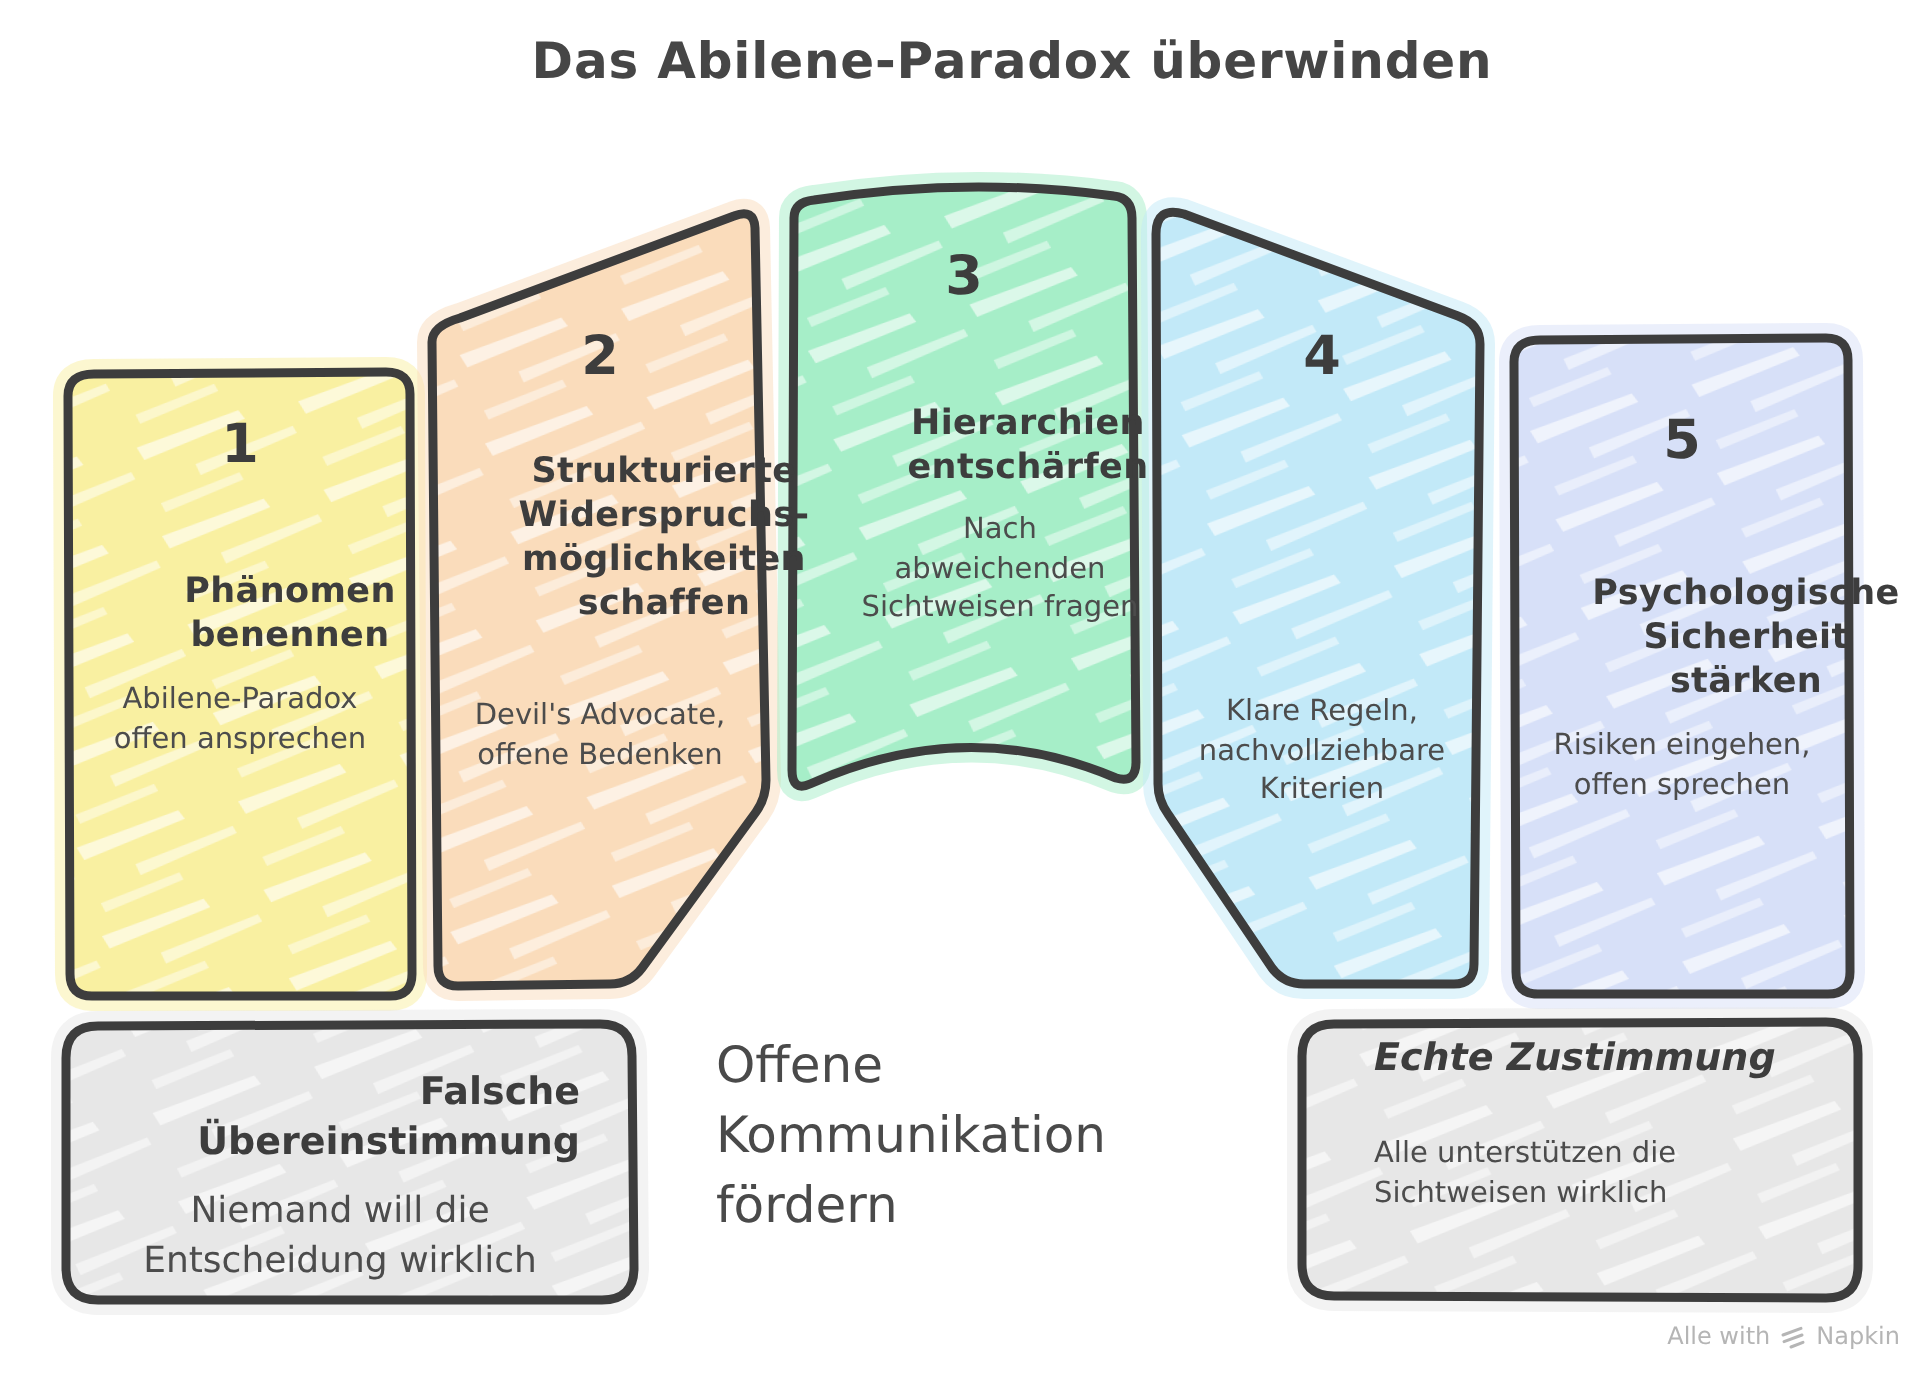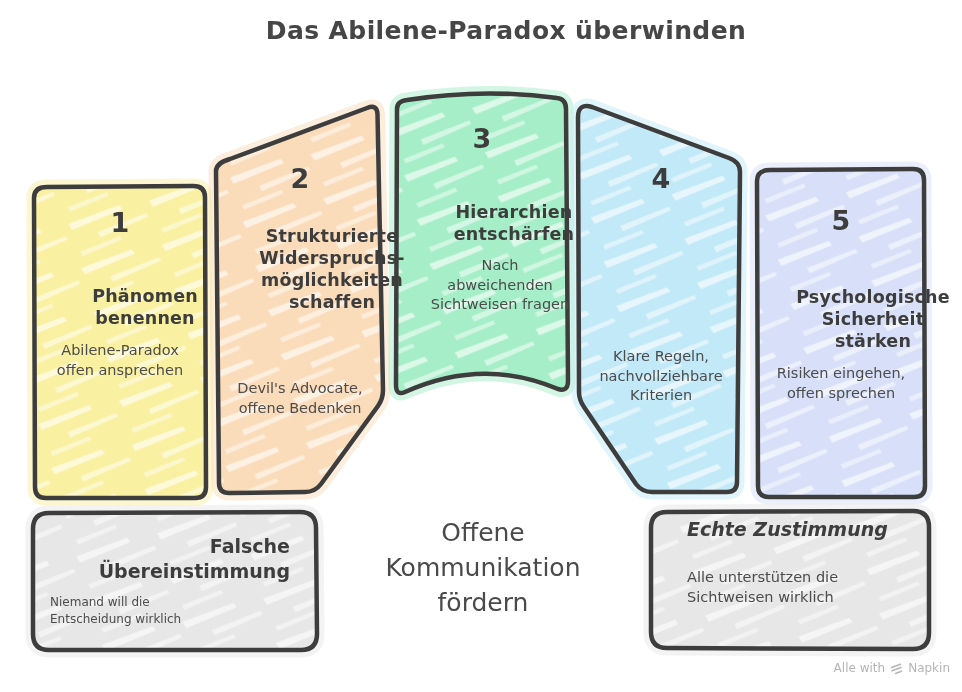--- a/index.html
+++ b/index.html
@@ -25,40 +25,40 @@
   .det{font-size:14.5px;color:#4c4c4c;text-align:center;line-height:1.36;}
 
   .title{left:0;width:962px;top:16px;text-align:center;font-size:25px;font-weight:bold;color:#464646;letter-spacing:.4px;padding-left:25px;}
 
   #s1-num{left:35px;width:170px;top:207px;}
   #s1-head{left:33px;width:160px;top:285px;text-align:center;}
   #s1-det{left:31px;width:178px;top:341px;}
 
   #s2-num{left:217px;width:166px;top:163px;}
   #s2-head{left:212px;width:176px;top:225px;}
-  #s2-det{left:217px;width:166px;top:349px;margin-top:30px;}
+  #s2-det{left:217px;width:166px;top:349px;}
 
   #s3-num{left:396px;width:172px;top:123px;}
   #s3-head{left:394px;width:176px;top:201px;}
   #s3-det{left:394px;width:212px;top:256px;}
 
   #s4-num{left:579px;width:164px;top:163px;}
   #s4-head{left:574px;width:172px;top:241px;}
   #s4-det{left:577px;width:168px;top:347px;}
 
   #s5-num{left:757px;width:168px;top:205px;}
   #s5-head{left:753px;width:176px;top:286px;}
   #s5-det{left:757px;width:168px;top:364px;}
 
   .ol-head{left:50px;width:240px;top:534px;text-align:right;font-size:19px;font-weight:bold;color:#3d3d3d;line-height:1.3;}
-  .ol-det{left:50px;width:240px;top:594px;text-align:left;font-size:12px;color:#4c4c4c;line-height:1.38;}
+  .ol-det{left:50px;width:240px;top:594px;text-align:center;font-size:18px;color:#4c4c4c;line-height:1.38;}
   .or-head{left:687px;width:230px;top:517px;text-align:left;font-size:19px;font-weight:bold;color:#3d3d3d;line-height:1.3;font-style:italic;}
   .or-det{left:687px;width:230px;top:567px;text-align:left;font-size:14.5px;color:#4c4c4c;line-height:1.38;}
 
-  .center-msg{left:358px;width:250px;top:515px;text-align:center;font-size:25px;color:#4a4a4a;line-height:1.4;}
+  .center-msg{left:358px;width:250px;top:515px;text-align:left;font-size:25px;color:#4a4a4a;line-height:1.4;}
 
   .watermark{position:absolute;right:12px;top:661px;display:flex;align-items:center;gap:5px;font-size:12px;color:#b5b5b5;}
   .watermark svg{display:block;}
 </style>
 </head>
 <body>
 
 <div class="canvas">
 
   <svg class="shapes" width="962" height="692" viewBox="0 0 962 692">

